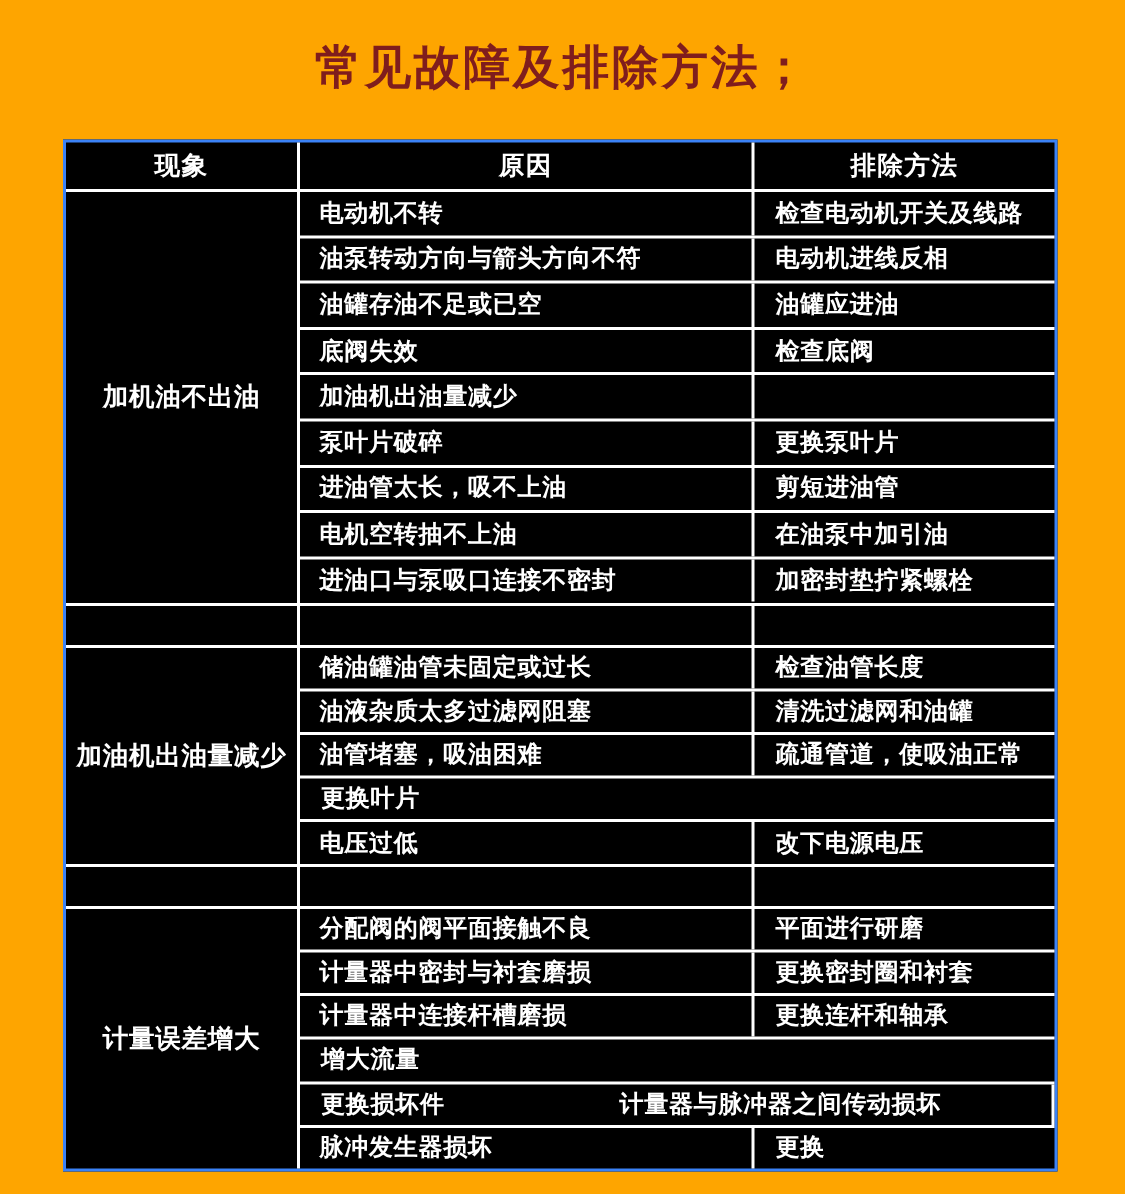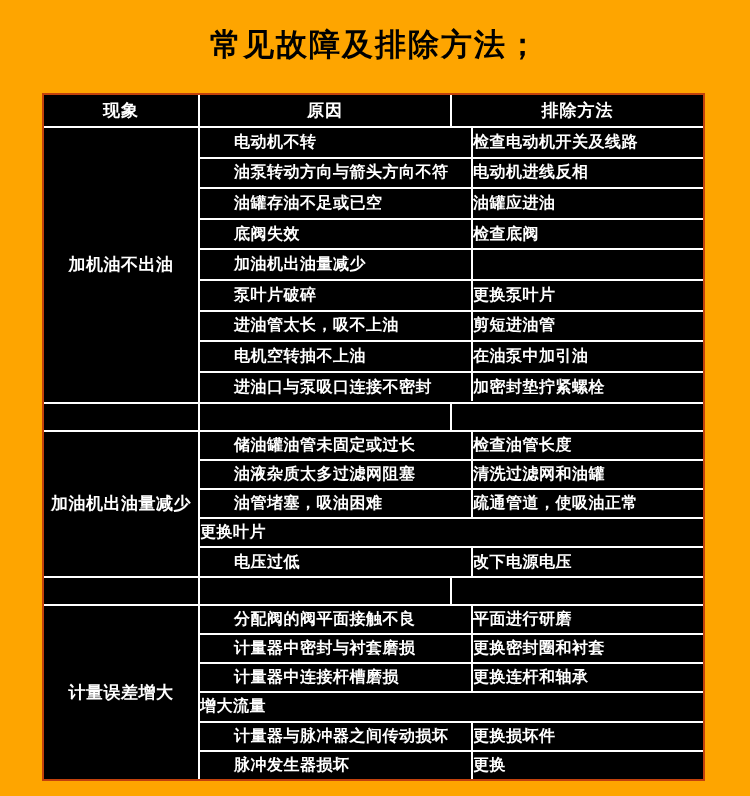--- a/index.html
+++ b/index.html
@@ -11,41 +11,41 @@
   }
   .page {
     position: relative;
     width: 750px; height: 796px;
     background: #FEA500;
   }
   .title {
     position: absolute;
     top: 24px; left: 0; width: 750px;
     text-align: center;
-    color: #000000;
+    color: #7f1d1d;
     font-size: 31px;
     font-weight: bold;
     letter-spacing: 2px;
     margin: 0;
   }
   .fault-table {
     position: absolute;
     left: 42px; top: 93px;
     width: 663px; height: 688px;
     background: #000000;
-    border: 2px solid #c2410c;
+    border: 2px solid #3b82f6;
     box-sizing: border-box;
     display: flex;
     flex-direction: column;
     color: #FFFFFF;
   }
   .hb { border-bottom: 2px solid #FFFFFF; }
   .vb { border-right: 2px solid #FFFFFF; }
   .c1 { width: 156px; flex-shrink: 0; box-sizing: border-box; }
-  .c2 { width: 252px; flex-shrink: 0; box-sizing: border-box; }
+  .c2 { width: 303px; flex-shrink: 0; box-sizing: border-box; }
   .c3 { flex: 1; box-sizing: border-box; }
   .cell {
     display: flex;
     align-items: center;
     overflow: hidden;
     white-space: nowrap;
   }
   .header-row {
     display: flex;
     height: 31px;
@@ -62,22 +62,22 @@
     font-size: 17px;
     font-weight: bold;
     letter-spacing: 0.5px;
     text-align: center;
   }
   .cause, .remedy {
     font-size: 16px;
     font-weight: bold;
     letter-spacing: 0.5px;
   }
-  .cause { padding-left: 13px; margin-left: 21px; }
-  .remedy { padding-left: 0; border-radius: 10px; }
+  .cause { padding-left: 13px; }
+  .remedy { padding-left: 14px; }
   .spacer-row { display: flex; height: 26px; flex-shrink: 0; }
   .g1 { flex-grow: 11; }
   .g2 { flex-grow: 5; }
   .g3 { flex-grow: 6; }
 </style>
 </head>
 <body>
 
 <div class="page">
 
@@ -181,22 +181,22 @@
           <div class="cell c3 remedy">更换密封圈和衬套</div>
         </div>
         <div class="row hb">
           <div class="cell c2 vb cause">计量器中连接杆槽磨损</div>
           <div class="cell c3 remedy">更换连杆和轴承</div>
         </div>
         <div class="row hb">
           <div class="cell c3 remedy">增大流量</div>
         </div>
         <div class="row hb">
+          <div class="cell c3 remedy">更换损坏件</div>
           <div class="cell c2 vb cause">计量器与脉冲器之间传动损坏</div>
-          <div class="cell c3 remedy">更换损坏件</div>
         </div>
         <div class="row">
           <div class="cell c2 vb cause">脉冲发生器损坏</div>
           <div class="cell c3 remedy">更换</div>
         </div>
       </div>
     </div>
 
   </div>
 </div>

